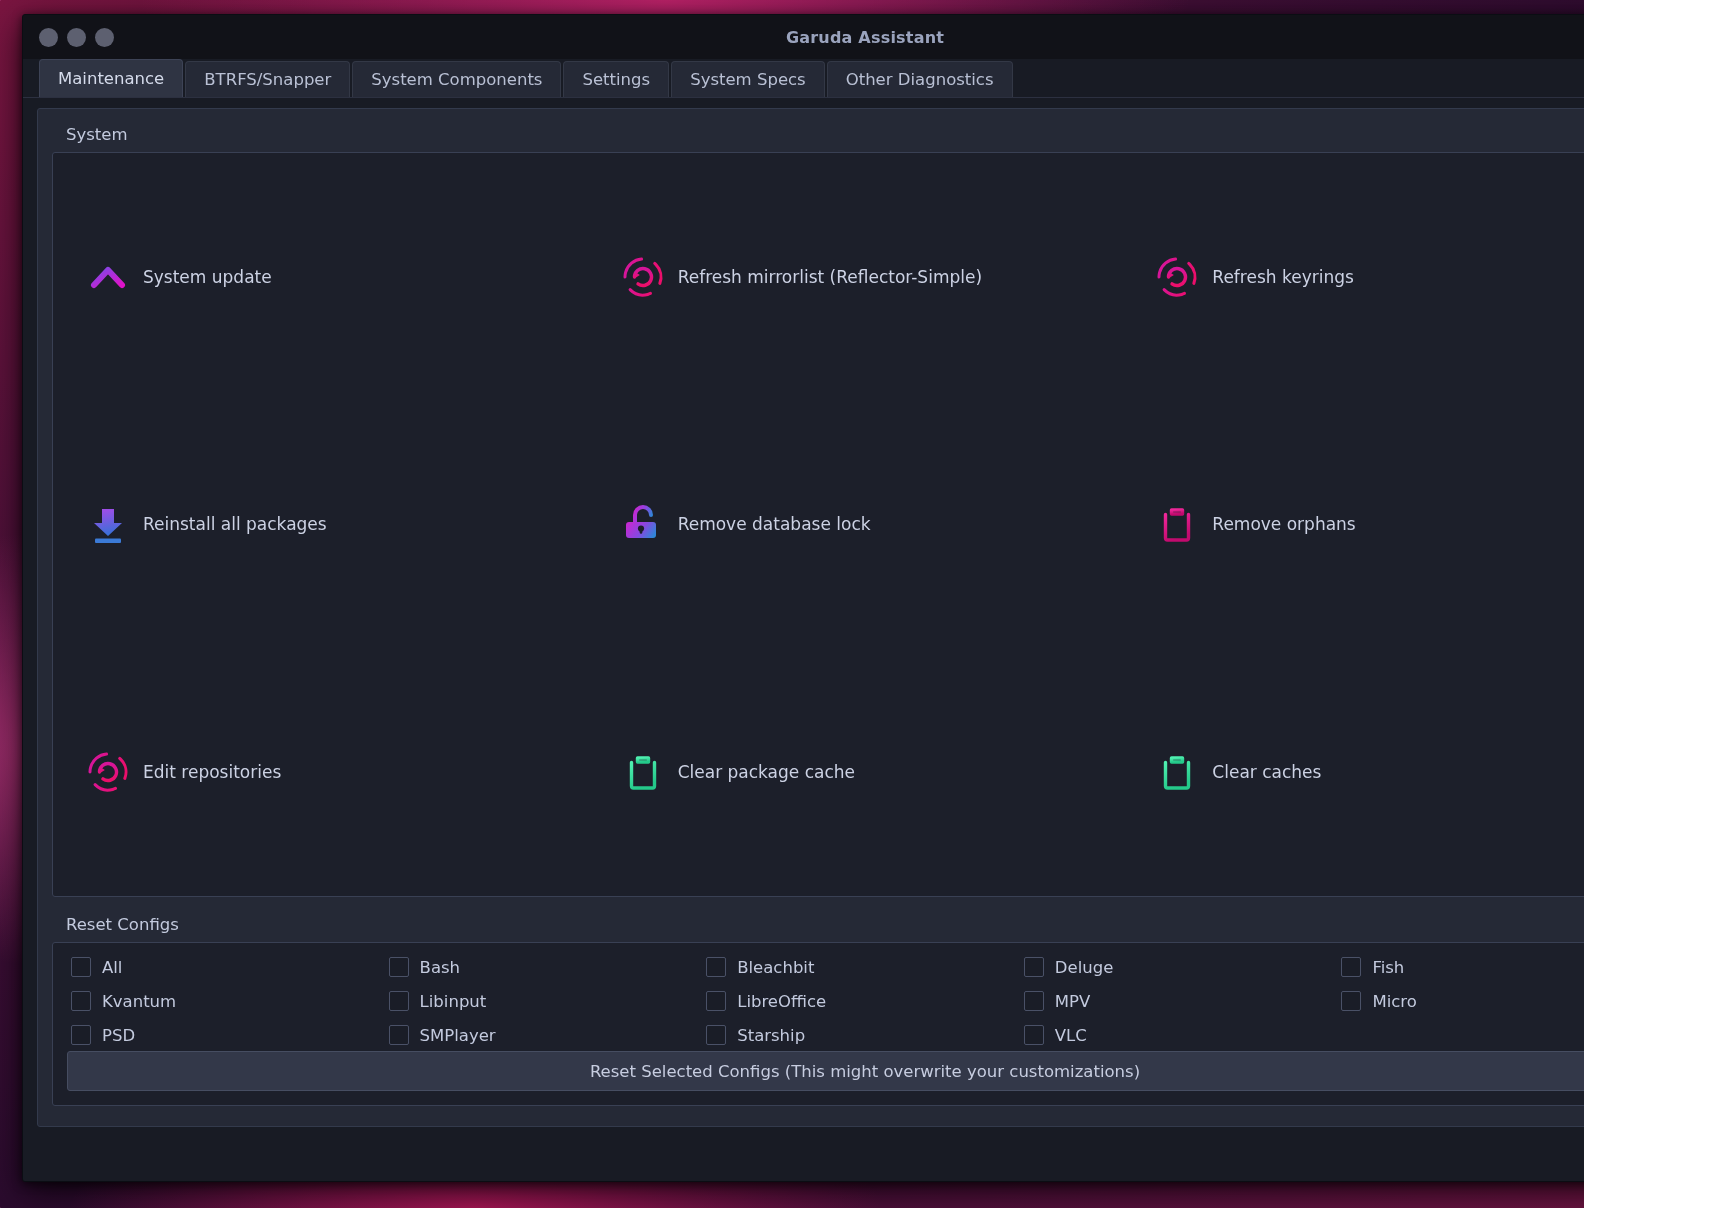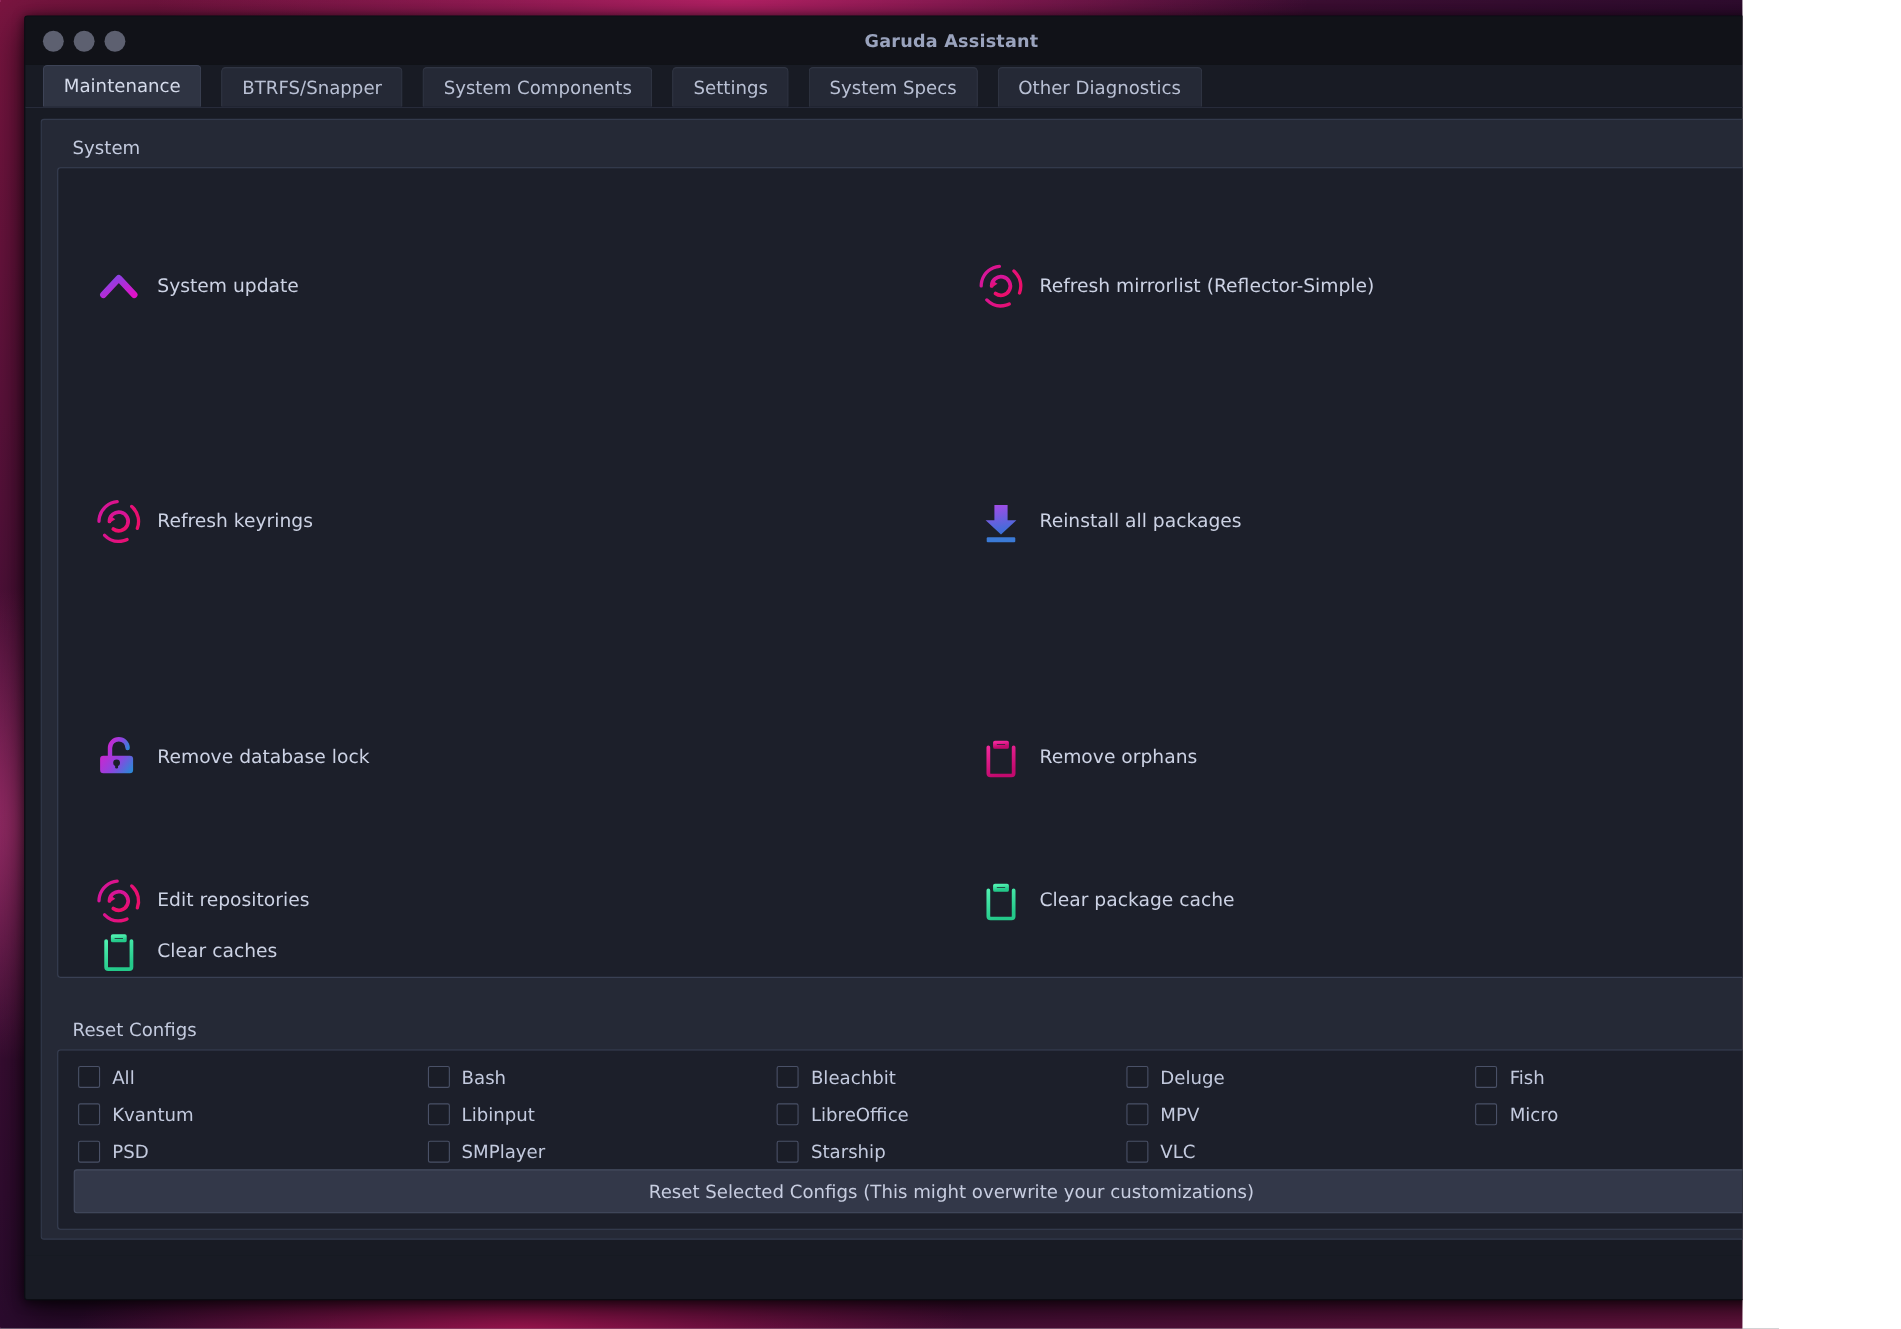--- a/index.html
+++ b/index.html
@@ -92,21 +92,21 @@
     height: 36px;
     padding: 0 18px;
     display: flex;
     align-items: center;
     font-size: 16.5px;
     color: #b9c0d4;
     background: #252936;
     border: 1px solid #333846;
     border-bottom: none;
     border-radius: 4px 4px 0 0;
-    margin-right: 18px;
+    margin-right: 2px;
     white-space: nowrap;
   }
   .tab.active {
     background: #2f3443;
     color: #d5dbeb;
     height: 38px;
     border-color: #3d4356;
   }
 
   
@@ -117,46 +117,45 @@
     padding: 10px 14px 14px 14px;
     display: flex;
     flex-direction: column;
     min-height: 0;
   }
   #tabpage {
     flex: 1 1 auto;
     background: #252936;
     border: 1px solid #333a4c;
     border-radius: 3px;
-    padding: 12px 14px 8px 14px;
+    padding: 12px 14px 20px 14px;
     display: flex;
     flex-direction: column;
     min-height: 0;
-    gap: 20px;
   }
 
   
   .group { display: flex; flex-direction: column; }
   .group-title {
     font-size: 16.5px;
     color: #c3cade;
     padding: 4px 2px 8px 14px;
   }
   .group-frame {
     border: 1px solid #394054;
     border-radius: 3px;
     background: #1c1f2a;
   }
 
   #system-group { flex: 1 1 auto; min-height: 0; }
   #system-frame {
     flex: 1 1 auto;
     min-height: 0;
     display: grid;
-    grid-template-columns: repeat(2, 1fr);
+    grid-template-columns: repeat(3, 1fr);
     grid-template-rows: repeat(3, 1fr);
     align-items: center;
     padding: 0 10px;
   }
 
   .action {
     display: flex;
     align-items: center;
     gap: 12px;
     padding-left: 22px;

